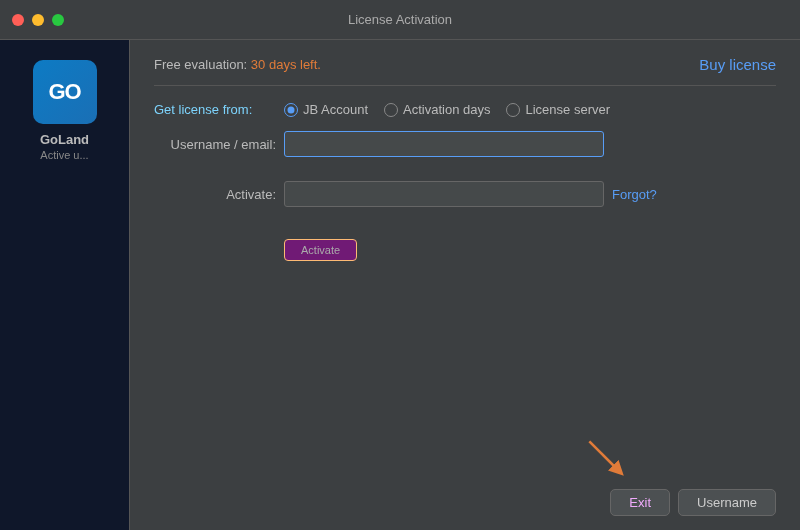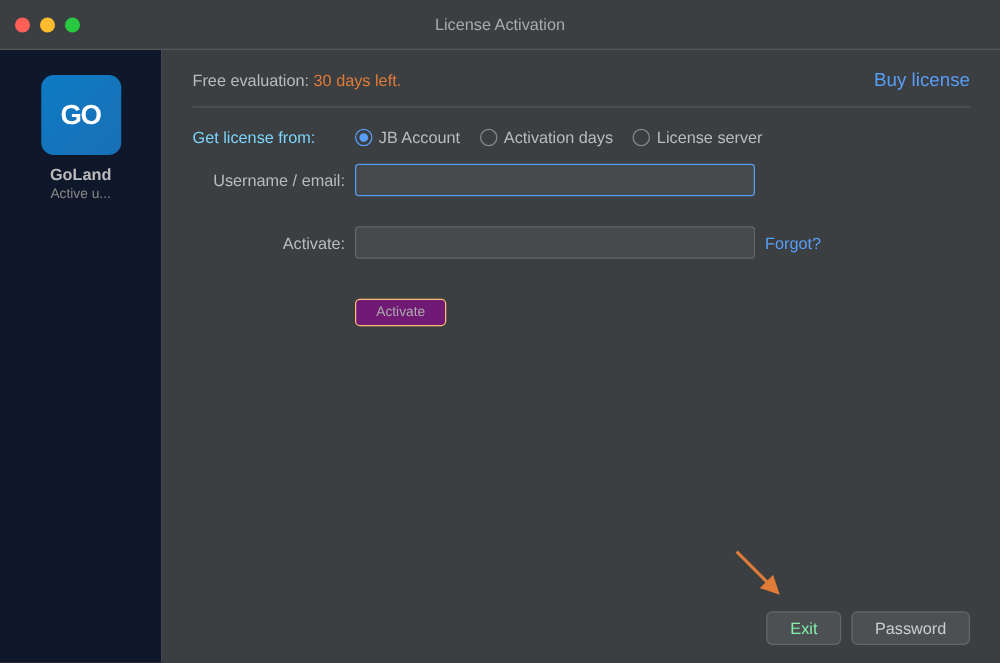--- a/index.html
+++ b/index.html
@@ -273,21 +273,21 @@
     .bottom-btn {
       padding: 5px 18px;
       border-radius: 5px;
       font-size: 13px;
       cursor: pointer;
       border: 1px solid #666;
     }
 
     .exit-btn {
       background: #4c5052;
-      color: #86efac;
+      color: #f0abfc;
     }
 
     .continue-btn {
       background: #4c5052;
       color: #cccccc;
     }
   </style>
 </head>
 <body>
 
@@ -361,17 +361,17 @@
         <svg class="arrow-icon" viewBox="0 0 60 60" xmlns="http://www.w3.org/2000/svg">
           <defs>
             <marker id="arrowhead" markerWidth="6" markerHeight="6" refX="3" refY="3" orient="auto">
               <polygon points="0 0, 6 3, 0 6" fill="#e07b39"></polygon>
             </marker>
           </defs>
           <line x1="10" y1="10" x2="45" y2="45" stroke="#e07b39" stroke-width="3" marker-end="url(#arrowhead)"></line>
         </svg>
       </div>
       <button class="bottom-btn exit-btn">Exit</button>
-      <button class="bottom-btn continue-btn">Password</button>
+      <button class="bottom-btn continue-btn">Username</button>
     </div>
 
   </div>
 </div>
 
 </body></html>

